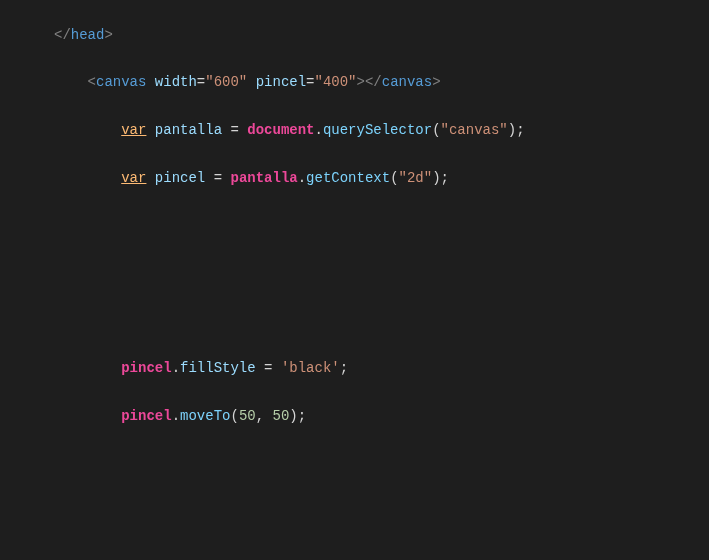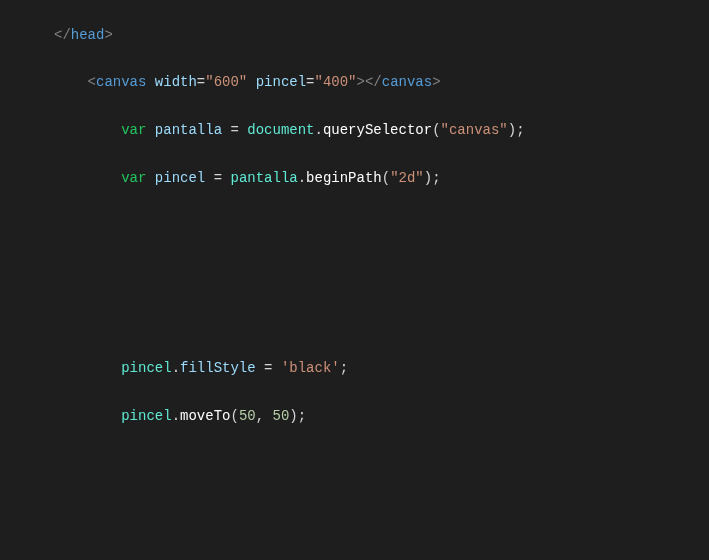--- a/index.html
+++ b/index.html
@@ -29,39 +29,39 @@
     position: relative;
   }
   .line {
     height: 23.8px;
     padding-left: 0;
   }
   .tag { color: #808080; }
   .tagname { color: #569cd6; }
   .attr { color: #9cdcfe; text-align: right; }
   .str { color: #ce9178; }
-  .kw { color: #22c55e; }
+  .kw { color: #fdba74; text-decoration: underline; }
   .var { color: #9cdcfe; }
-  .obj { color: #5eead4; }
+  .obj { color: #ec4899; font-weight: bold; }
   .prop { color: #9cdcfe; }
-  .func { color: #ffffff; }
+  .func { color: #7dd3fc; }
   .num { color: #b5cea8; }
   .punct { color: #d4d4d4; }
   .op { color: #d4d4d4; }
 </style>
 </head>
 <body>
 
 <div class="editor">
   <div class="gutter"></div>
   <div class="code">
 <div class="line"><span class="tag">&lt;/</span><span class="tagname">head</span><span class="tag">&gt;</span></div>
 <div class="line">    <span class="tag">&lt;</span><span class="tagname">canvas</span> <span class="attr">width</span><span class="punct">=</span><span class="str">"600"</span> <span class="attr">pincel</span><span class="punct">=</span><span class="str">"400"</span><span class="tag">&gt;&lt;/</span><span class="tagname">canvas</span><span class="tag">&gt;</span></div>
 <div class="line">        <span class="kw">var</span> <span class="var">pantalla</span> <span class="op">=</span> <span class="obj">document</span><span class="punct">.</span><span class="func">querySelector</span><span class="punct">(</span><span class="str">"canvas"</span><span class="punct">);</span></div>
-<div class="line">        <span class="kw">var</span> <span class="var">pincel</span> <span class="op">=</span> <span class="obj">pantalla</span><span class="punct">.</span><span class="func">beginPath</span><span class="punct">(</span><span class="str">"2d"</span><span class="punct">);</span></div>
+<div class="line">        <span class="kw">var</span> <span class="var">pincel</span> <span class="op">=</span> <span class="obj">pantalla</span><span class="punct">.</span><span class="func">getContext</span><span class="punct">(</span><span class="str">"2d"</span><span class="punct">);</span></div>
 <div class="line"> </div>
 <div class="line"> </div>
 <div class="line"> </div>
 <div class="line">        <span class="obj">pincel</span><span class="punct">.</span><span class="prop">fillStyle</span> <span class="op">=</span> <span class="str">'black'</span><span class="punct">;</span></div>
 <div class="line">        <span class="obj">pincel</span><span class="punct">.</span><span class="func">moveTo</span><span class="punct">(</span><span class="num">50</span><span class="punct">, </span><span class="num">50</span><span class="punct">);</span></div>
 
 
 
 
 

